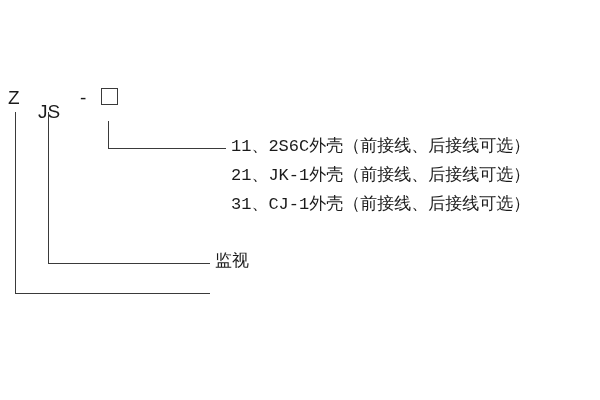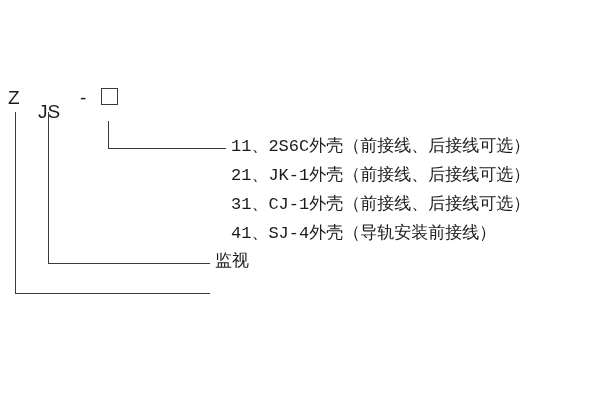--- a/index.html
+++ b/index.html
@@ -93,16 +93,15 @@
 
   <div class="vline" style="left:48px; top:112px; height:152px;"></div>
   <div class="hline" style="left:48px; top:263px; width:162px;"></div>
 
   <div class="vline" style="left:15px; top:112px; height:182px;"></div>
   <div class="hline" style="left:15px; top:293px; width:195px;"></div>
 
   <div class="desc desc-shell-1">11、2S6C外壳（前接线、后接线可选）</div>
   <div class="desc desc-shell-2">21、JK-1外壳（前接线、后接线可选）</div>
   <div class="desc desc-shell-3">31、CJ-1外壳（前接线、后接线可选）</div>
-  <div class="desc desc-shell-4">41、SJ-4外壳（导轨安装前接线）</div>
   <div class="desc desc-monitor">监视</div>
 
 </div>
 
 </body></html>

